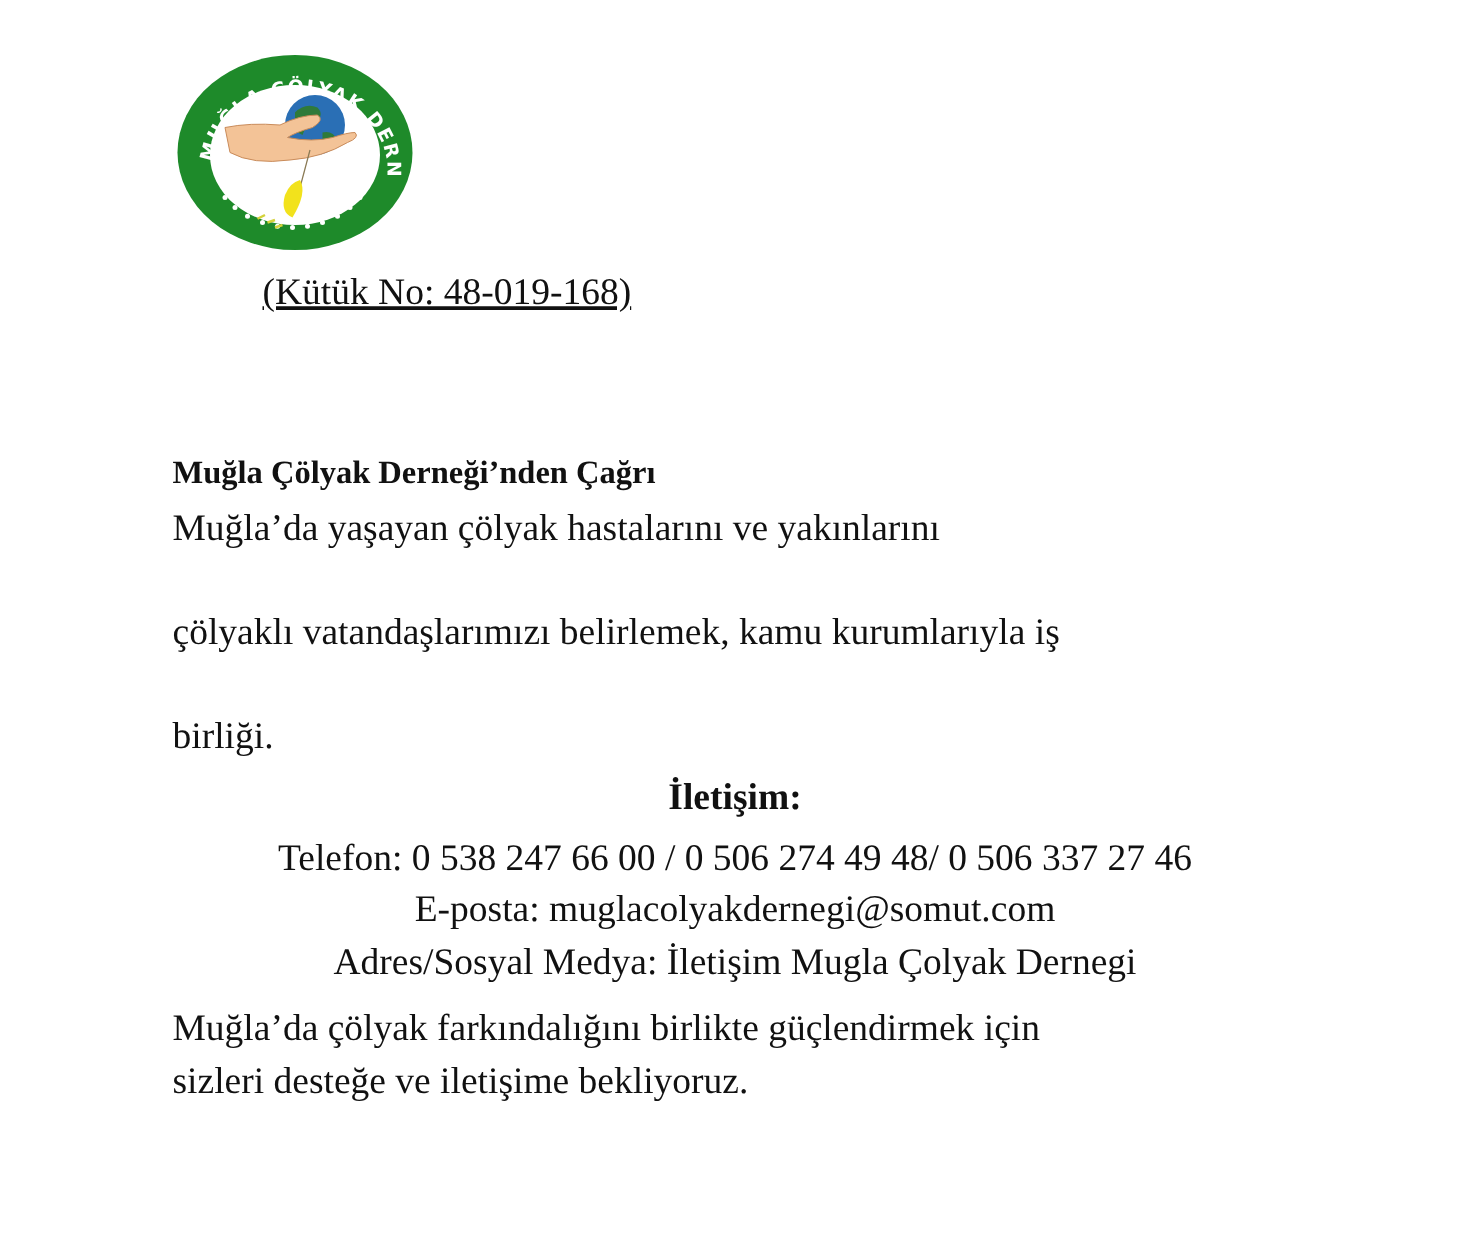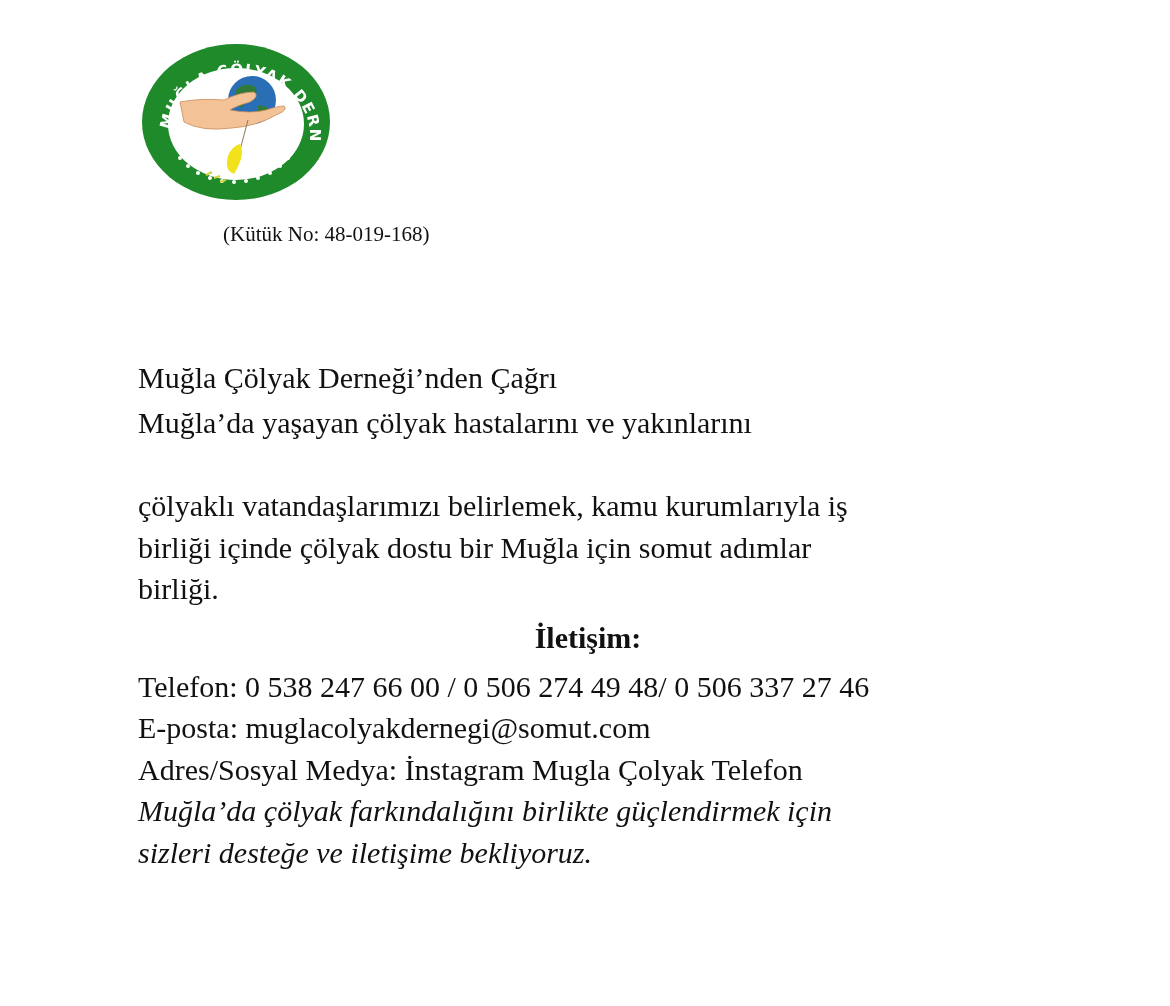--- a/index.html
+++ b/index.html
@@ -17,58 +17,59 @@
     }
     .logo {
       position: absolute;
       left: 140px;
       top: 40px;
       width: 192px;
       height: 160px;
     }
     .registry {
       position: absolute;
-      left: 223px;
+      left: 210px;
       top: 214px;
-      font-size: 21px;
+      font-size: 30px;
       line-height: 40px;
       white-space: nowrap;
+      text-decoration: underline;
     }
     .content {
       position: absolute;
       left: 138px;
       top: 358px;
       width: 900px;
       font-size: 30px;
     }
     .heading {
-      font-weight: normal;
-      font-size: 30px;
+      font-weight: bold;
+      font-size: 26px;
       line-height: 40px;
       margin: 0 0 4px 0;
     }
     .para {
       line-height: 41.5px;
       margin: 0;
     }
     .para b { font-weight: normal; }
     .contact-heading {
       font-weight: bold;
       line-height: 40px;
       margin: 8px 0 8px 0;
       text-align: center;
     }
     .contact-line {
       line-height: 41.5px;
       white-space: nowrap;
+      text-align: center;
     }
     .closing {
-      margin-top: 0;
+      margin-top: 12px;
       line-height: 41.5px;
-      font-style: italic;
     }
   </style>
 </head>
 <body>
 
 <div class="logo">
   <svg width="192" height="160" viewBox="0 0 192 160">
     <defs>
       <path id="ringPath" d="M 30 96 A 66 58 0 1 1 170 96" fill="none"></path>
     </defs>
@@ -103,27 +104,27 @@
 
 <div class="registry">(Kütük No: 48-019-168)</div>
 
 <div class="content">
   <div class="heading">Muğla Çölyak Derneği’nden Çağrı</div>
 
   <p class="para">
     <span>Muğla’da yaşayan </span><b>çölyak hastalarını ve yakınlarını</b><br>
     <br>
     <span>çölyaklı vatandaşlarımızı belirlemek, kamu kurumlarıyla iş</span><br>
-    <span>birliği içinde çölyak dostu bir Muğla için somut adımlar</span><br>
+    <br>
     <span>birliği.</span>
   </p>
 
   <div class="contact-heading">İletişim:</div>
 
   <div class="contact-line">Telefon: 0 538 247 66 00 / 0 506 274 49 48/ 0 506 337 27 46</div>
   <div class="contact-line">E-posta: muglacolyakdernegi@somut.com</div>
-  <div class="contact-line">Adres/Sosyal Medya: İnstagram Mugla Çolyak Telefon</div>
+  <div class="contact-line">Adres/Sosyal Medya: İletişim Mugla Çolyak Dernegi</div>
 
   <p class="para closing">
     <span>Muğla’da çölyak farkındalığını birlikte güçlendirmek için</span><br>
     <span>sizleri desteğe ve iletişime bekliyoruz.</span>
   </p>
 </div>
 
 </body></html>

